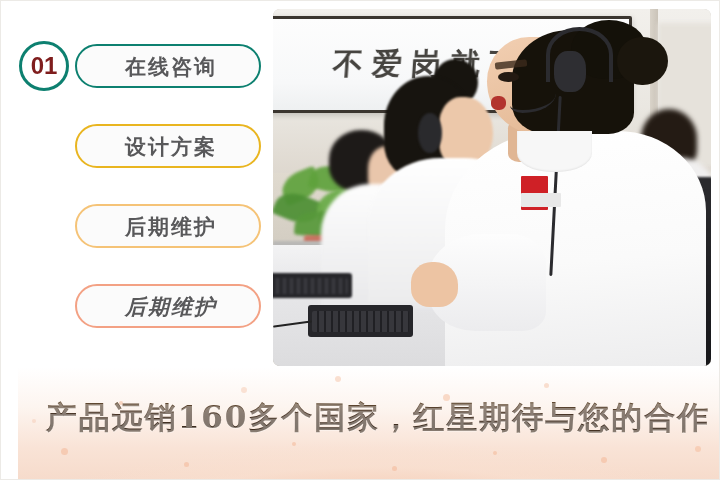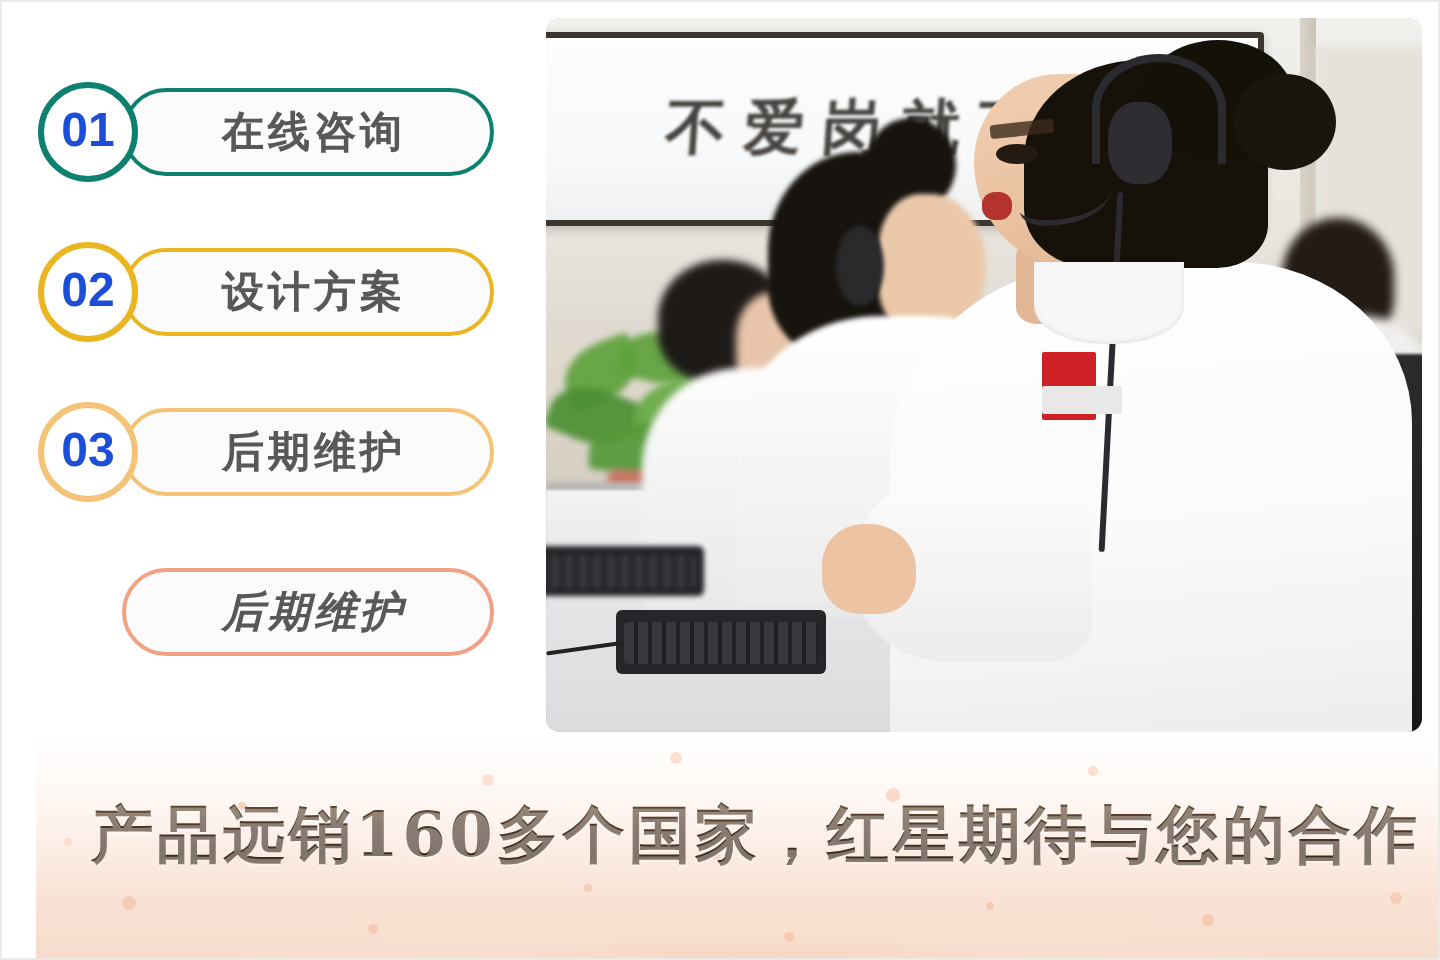--- a/index.html
+++ b/index.html
@@ -18,21 +18,21 @@
 
   
   #steps{
     position:absolute;left:0;top:0;width:262px;height:366px;
     background:#ffffff;
   }
   .step{
     position:absolute;left:18px;height:52px;width:226px;
   }
   .step-pill{
-    position:absolute;left:42px;top:3px;
+    position:absolute;left:56px;top:3px;
     width:186px;height:44px;
     box-sizing:border-box;
     border:2px solid #cccccc;
     border-radius:22px;
     background:#fbfbfb;
     display:flex;align-items:center;
   }
   .step-label{
     margin-left:48px;
     font-size:21px;
@@ -45,21 +45,21 @@
   .step-circle{
     position:absolute;left:0;top:0;
     width:50px;height:50px;
     box-sizing:border-box;
     border:3px solid #cccccc;
     border-radius:50%;
     background:#ffffff;
     display:flex;align-items:center;justify-content:center;
   }
   .step-num{
-    font-size:24px;font-weight:bold;color:#1d4ed8;
+    font-size:24px;font-weight:bold;color:#7f1d1d;
     letter-spacing:0px;line-height:1;
   }
 
   
   #photo{
     position:absolute;left:272px;top:8px;
     width:438px;height:357px;
     border-radius:7px;
     overflow:hidden;
     background:#cfcac2;
@@ -255,31 +255,25 @@
       </div>
       <div class="step-circle" id="circ-0" style="border-color: rgb(13, 128, 112);">
         <span class="step-num">01</span>
       </div>
     </div>
 
     <div class="step" id="step-1" style="top:120px">
       <div class="step-pill" id="pill-1" style="border-color: rgb(233, 181, 32); text-align: right;">
         <span class="step-label">设计方案</span>
       </div>
-      <div class="step-circle" id="circ-1" style="border-color: rgb(233, 181, 32);">
-        <span class="step-num">02</span>
-      </div>
     </div>
 
     <div class="step" id="step-2" style="top:200px">
       <div class="step-pill" id="pill-2" style="border-color: rgb(245, 195, 119);">
         <span class="step-label">后期维护</span>
-      </div>
-      <div class="step-circle" id="circ-2" style="border-color: rgb(245, 195, 119);">
-        <span class="step-num">03</span>
       </div>
     </div>
 
     <div class="step" id="step-3" style="top:280px">
       <div class="step-pill" id="pill-3" style="border-color: rgb(243, 161, 132); font-style: italic;">
         <span class="step-label">后期维护</span>
       </div>
     </div>
 
   </div>

